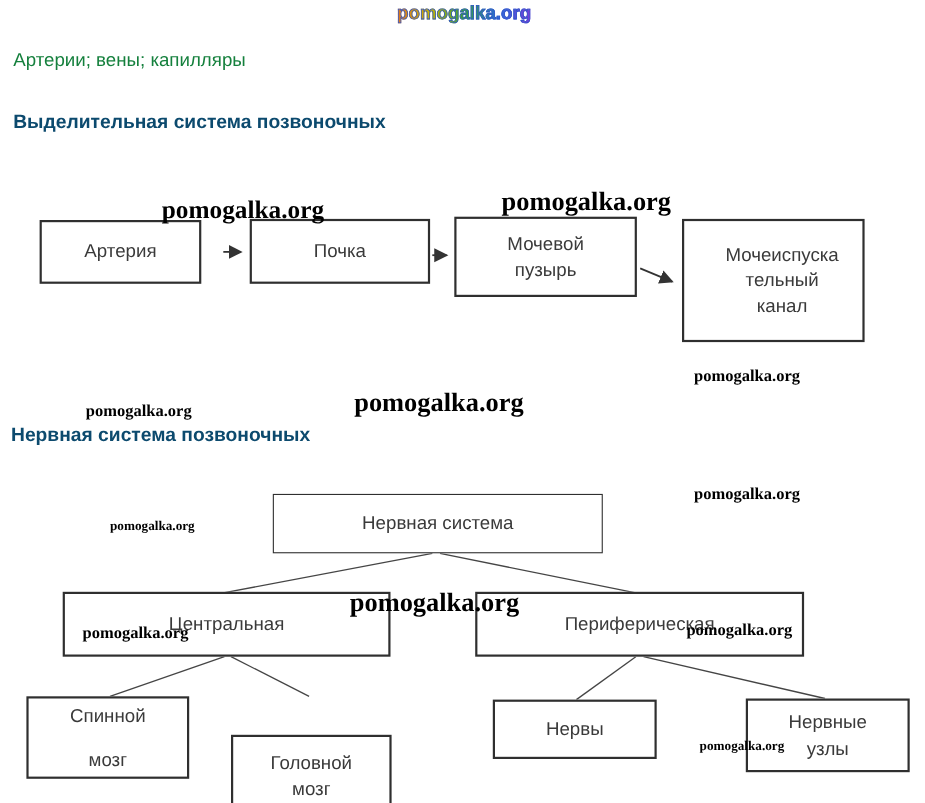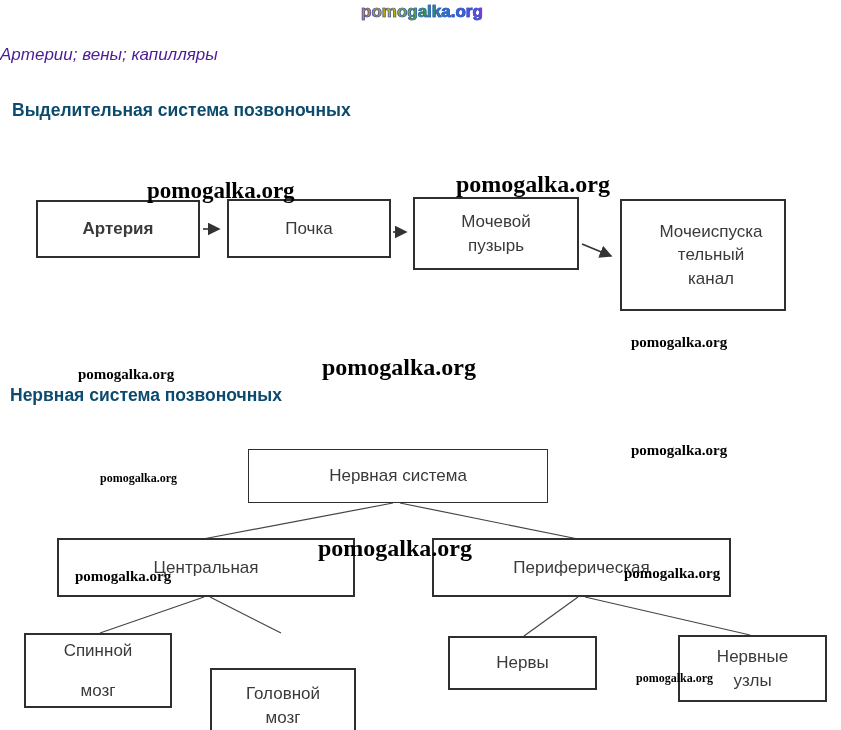--- a/index.html
+++ b/index.html
@@ -9,24 +9,23 @@
     height: 730px;
     background: #ffffff;
     font-family: "Liberation Sans", sans-serif;
     color: #3f3f3f;
     overflow: hidden;
   }
   .abs { position: absolute; }
 
   
   .answer-line {
-    left: 0; top: 45px;
-    font-size: 17px; color: #4c1d95;
+    left: 12px; top: 45px;
+    font-size: 17px; color: #15803d;
     z-index: 3;
-    font-style: italic;
   }
   .section-title {
     font-size: 17.5px; font-weight: bold; color: #0c4a6e;
     z-index: 3;
   }
   .section1-title { left: 12px; top: 100px; }
   .section2-title { left: 10px; top: 385px; }
 
   
   .wm {
@@ -74,21 +73,21 @@
     flex-direction: column;
     justify-content: center;
     align-items: center;
     font-size: 17px;
     color: #3a3a3a;
     line-height: 1.38;
     text-align: center;
     z-index: 2;
   }
   
-  .box-arteria  { left: 36px;  top: 200px; width: 164px; height: 58px; font-weight: bold; }
+  .box-arteria  { left: 36px;  top: 200px; width: 147px; height: 58px; }
   .box-pochka   { left: 227px; top: 199px; width: 164px; height: 59px; }
   .box-bladder  { left: 413px; top: 197px; width: 166px; height: 73px; }
   .box-urethra  { left: 620px; top: 199px; width: 166px; height: 112px; padding-left: 16px; }
   
   .box-root     { left: 248px; top: 449px; width: 300px; height: 54px; border-width: 1.5px; align-items: center; }
   .box-central  { left: 57px;  top: 538px; width: 298px; height: 59px; }
   .box-periph   { left: 432px; top: 538px; width: 299px; height: 59px; }
   .box-spinal   { left: 24px;  top: 633px; width: 148px; height: 75px; gap: 16px; }
   .box-brain    { left: 210px; top: 668px; width: 146px; height: 75px; }
   .box-nerves   { left: 448px; top: 636px; width: 149px; height: 54px; }

